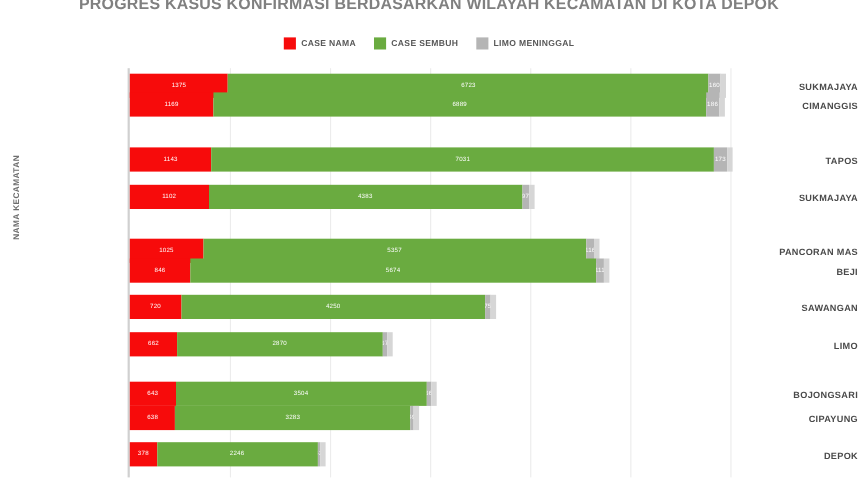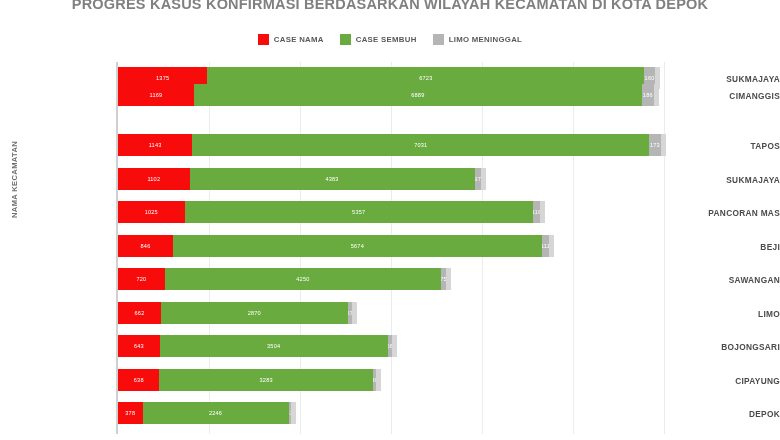--- a/index.html
+++ b/index.html
@@ -162,21 +162,21 @@
             </div>
             <div class="seg sembuh" style="left: 71.63px; width: 284.895px;">
               <span class="val">4383</span>
             </div>
             <div class="seg meninggal" style="left: 356.525px; width: 6.305px;">
               <span class="val">97</span>
             </div>
             <div class="cap meninggal" style="left: 362.83px;"></div>
           </div>
         </div>
-        <div class="row" style="top: 138px;">
+        <div class="row" style="top: 154px;">
           <div class="cat-label">PANCORAN MAS</div>
           <div class="bars">
             <div class="seg aktif" style="left: 0px; width: 66.625px;">
               <span class="val">1025</span>
             </div>
             <div class="seg sembuh" style="left: 66.625px; width: 348.205px;">
               <span class="val">5357</span>
             </div>
             <div class="seg meninggal" style="left: 414.83px; width: 7.54px;">
               <span class="val">116</span>
@@ -222,21 +222,21 @@
             </div>
             <div class="seg sembuh" style="left: 43.03px; width: 186.55px;">
               <span class="val">2870</span>
             </div>
             <div class="seg meninggal" style="left: 229.58px; width: 4.355px;">
               <span class="val">67</span>
             </div>
             <div class="cap meninggal" style="left: 233.935px;"></div>
           </div>
         </div>
-        <div class="row" style="top: 272px;">
+        <div class="row" style="top: 284px;">
           <div class="cat-label">BOJONGSARI</div>
           <div class="bars">
             <div class="seg aktif" style="left: 0px; width: 41.795px;">
               <span class="val">643</span>
             </div>
             <div class="seg sembuh" style="left: 41.795px; width: 227.76px;">
               <span class="val">3504</span>
             </div>
             <div class="seg meninggal" style="left: 269.555px; width: 4.29px;">
               <span class="val">66</span>

